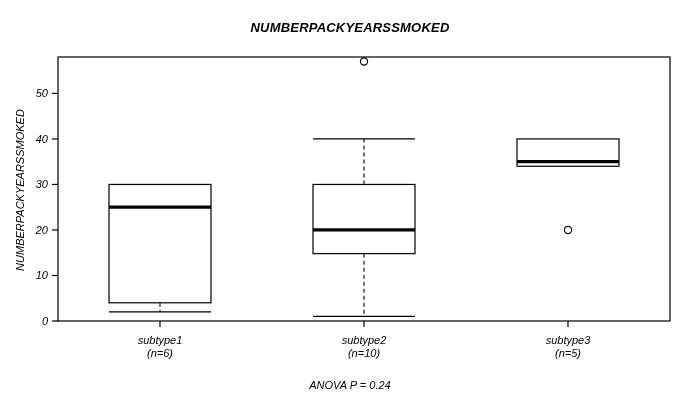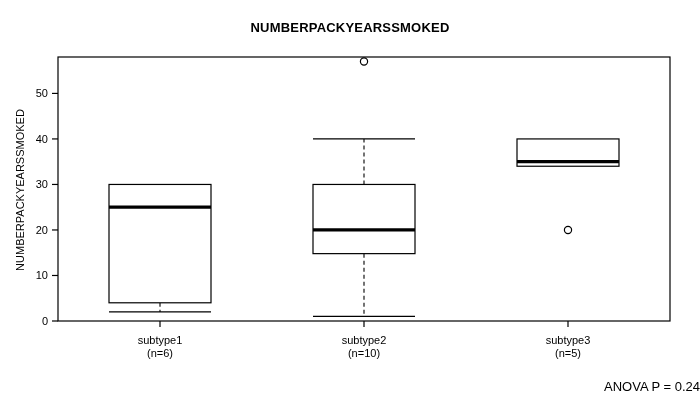--- a/index.html
+++ b/index.html
@@ -13,20 +13,21 @@
     font-family: "Liberation Sans", sans-serif;
     color: #000000;
     position: relative;
     overflow: hidden;
   }
   #stage {
     position: absolute;
     left: 0; top: 0;
     width: 700px;
     height: 400px;
+    font-style: italic;
   }
   .chart-title {
     position: absolute;
     left: 0;
     top: 20px;
     width: 700px;
     text-align: center;
     font-size: 13px;
     font-weight: bold;
     letter-spacing: 0.2px;
@@ -45,22 +46,22 @@
     left: 16px;
     top: 0;
     width: 1px;
     height: 400px;
   }
   .footnote {
     position: absolute;
     left: 0;
     top: 379px;
     width: 700px;
-    text-align: right;
-    font-size: 13px;
+    text-align: center;
+    font-size: 11px;
   }
   svg.plot {
     position: absolute;
     left: 0;
     top: 0;
     width: 700px;
     height: 400px;
   }
   .tick-label {
     font-size: 11px;

